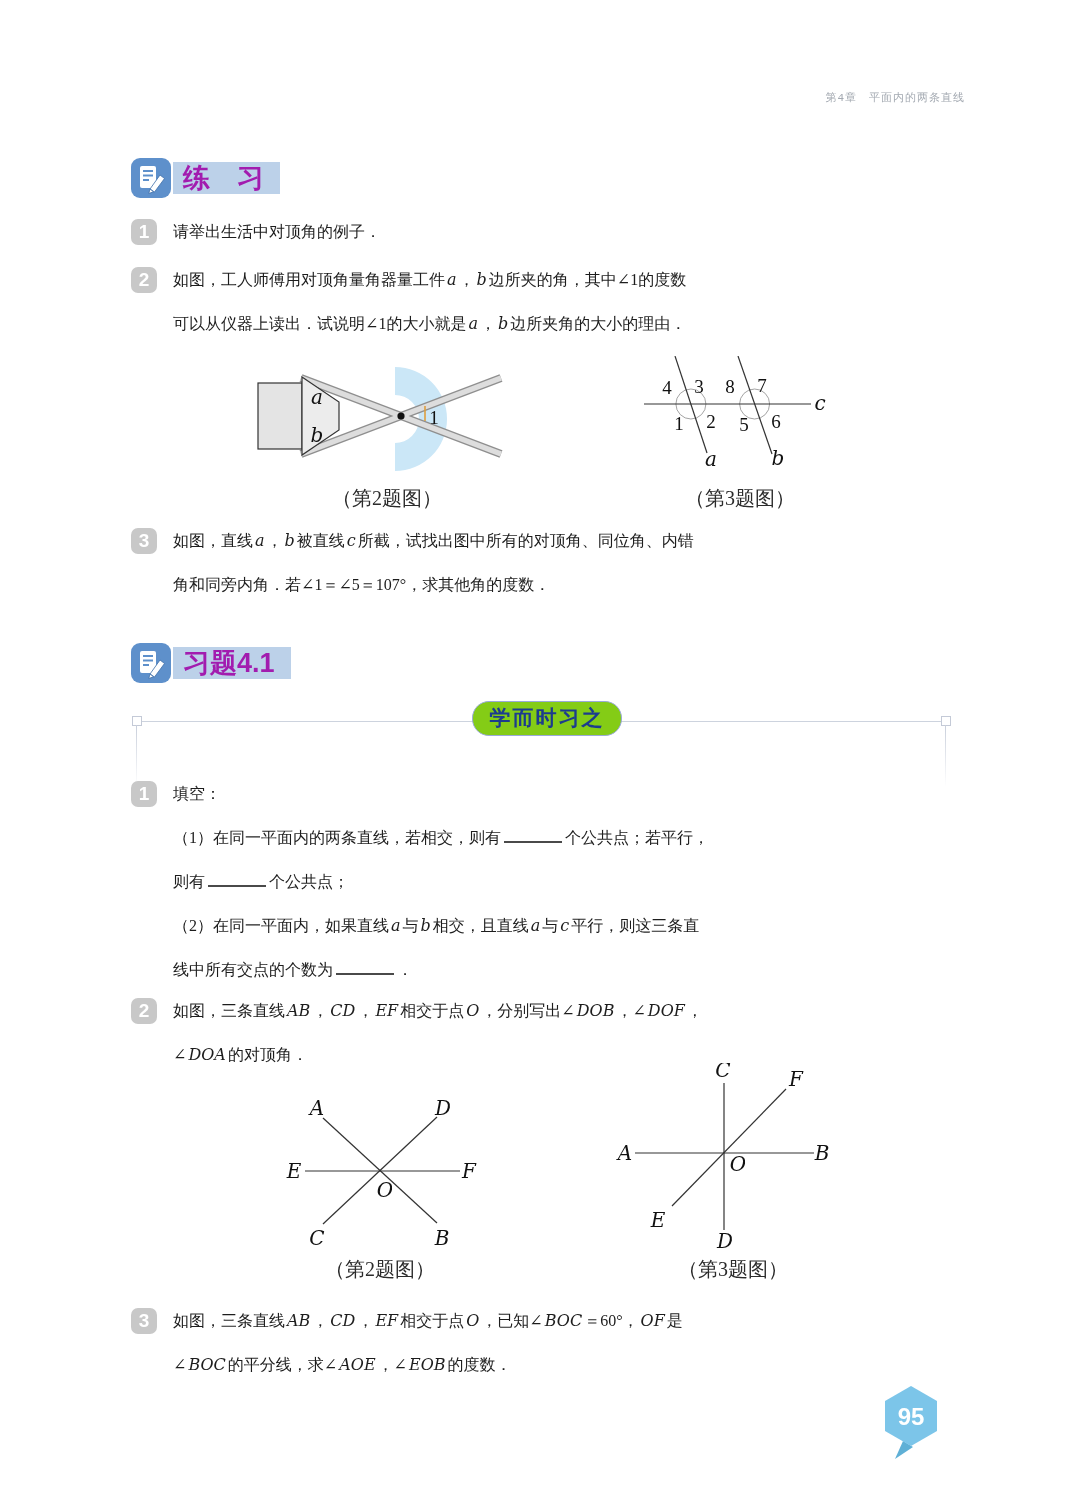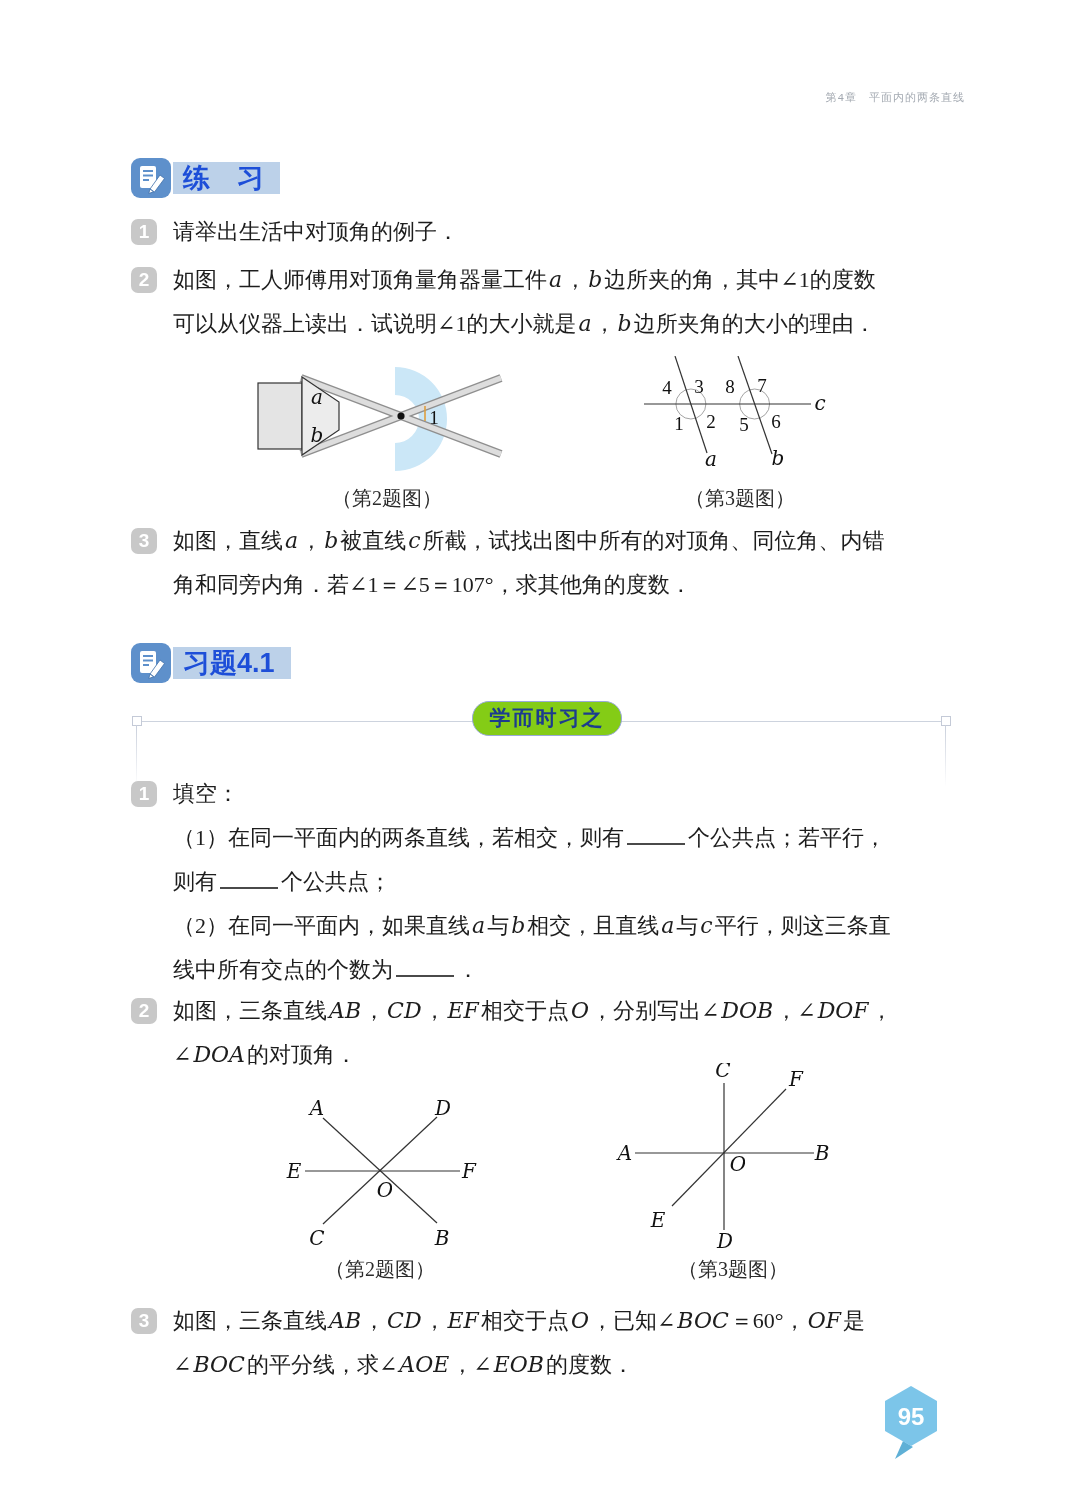--- a/index.html
+++ b/index.html
@@ -8,28 +8,28 @@
 
   
   .chapter{position:absolute;top:90px;right:117px;font-family:Liberation Mono, monospace;
            font-size:11px;color:#a3a9b1;letter-spacing:1px;}
 
   
   .sec-head{position:absolute;left:131px;display:flex;align-items:center;}
   .sec-icon{width:40px;height:40px;flex:0 0 40px;position:relative;z-index:2;}
   .sec-label{background:#bcd1e9;height:32px;line-height:32px;padding:0 16px 0 10px;margin-left:2px;
              font-family:"Liberation Sans","DejaVu Sans",sans-serif;font-weight:bold;
-             font-size:27px;color:#1d4ed8;}
+             font-size:27px;color:#a21caf;}
 
   
   .item{position:absolute;left:131px;width:846px;}
   .num{position:absolute;left:0;top:9px;width:26px;height:26px;border-radius:7px;background:#c8c8c8;
        color:#ffffff;font-family:"Liberation Sans","DejaVu Sans",sans-serif;font-weight:bold;
        font-size:19px;line-height:26px;text-align:center;}
-  .tline{margin-left:42px;height:44px;line-height:44px;font-size:22px;white-space:nowrap;}
+  .tline{margin-left:42px;height:44px;line-height:44px;font-size:16px;white-space:nowrap;}
   .math{font-family:"DejaVu Serif","Liberation Serif",serif;font-style:italic;padding:0 2px;}
   .blank{display:inline-block;width:58px;border-bottom:2px solid #4a4a4a;height:14px;margin:0 3px;}
 
   
   .fig{position:absolute;}
   .fig-caption{position:absolute;font-size:20px;color:#2b2b2b;text-align:center;height:30px;line-height:30px;}
   .fmath{font-family:"DejaVu Serif","Liberation Serif",serif;font-style:italic;font-size:20px;fill:#111;}
   .fnum{font-family:"Liberation Serif","DejaVu Serif",serif;font-size:19px;fill:#111;}
 
   

